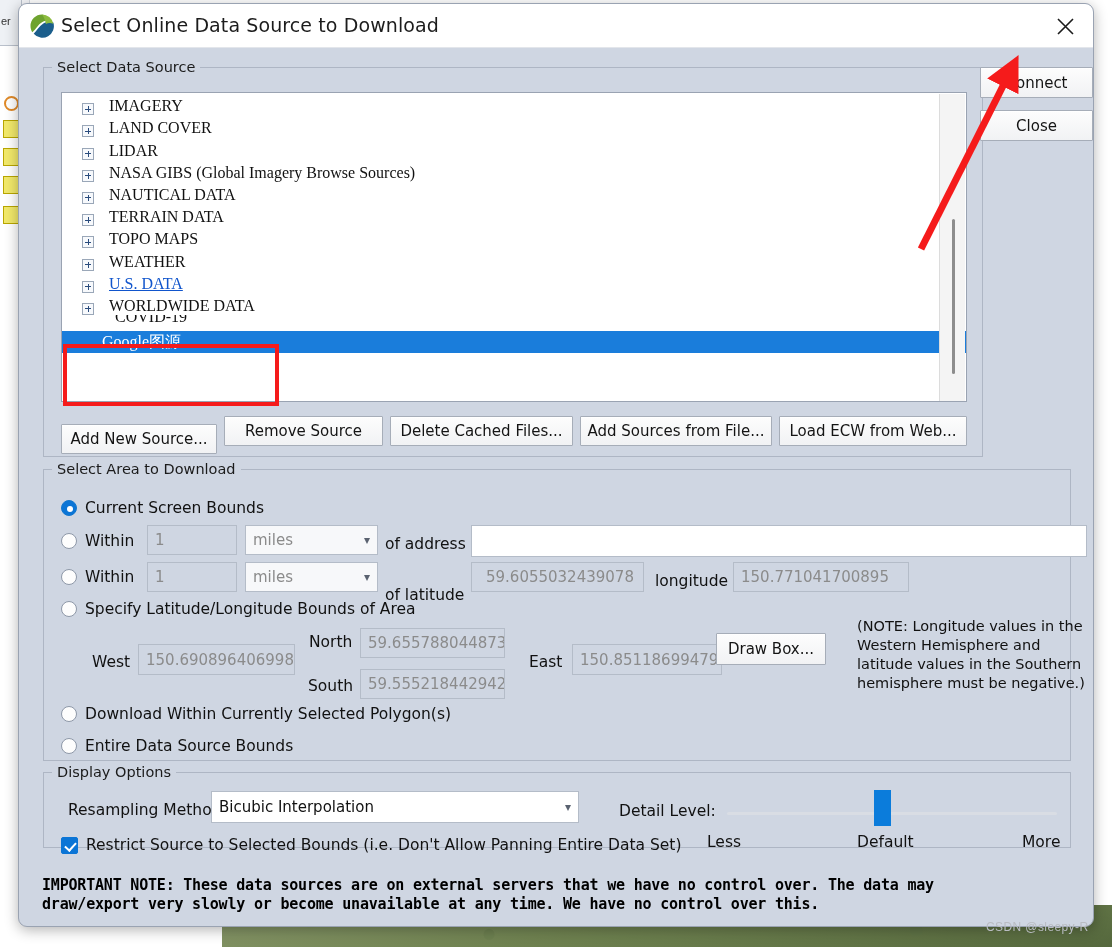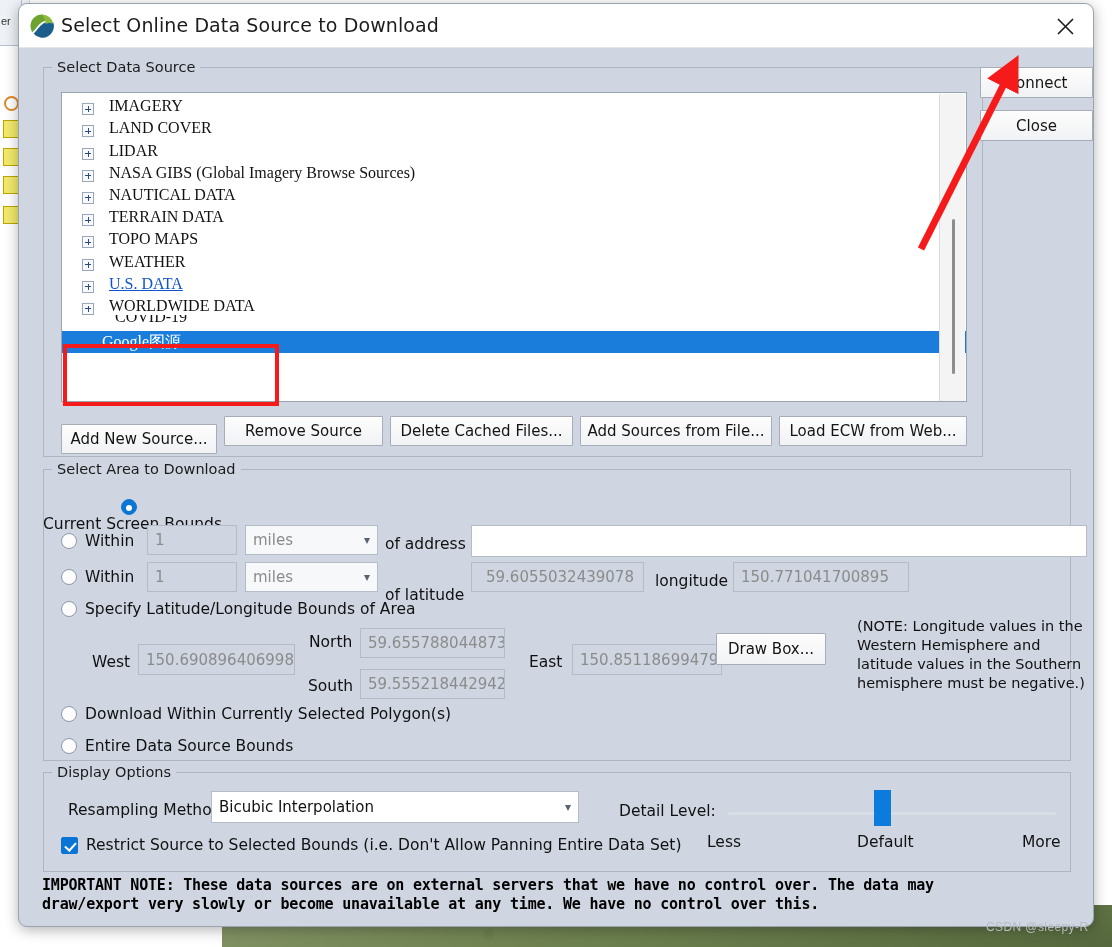--- a/index.html
+++ b/index.html
@@ -83,21 +83,21 @@
   }
   .group-title {
     position:absolute; top:-9px; left:8px;
     background:#cfd6e2; padding:0 5px;
     font-size:14.5px; color:#1b1b1b;
     font-family:"DejaVu Sans", sans-serif;
   }
 
   #grp-source { left:24px; top:63px; width:940px; height:390px; }
   #grp-area   { left:24px; top:465px; width:1028px; height:292px; }
-  #grp-disp   { left:24px; top:768px; width:1028px; height:100px; }
+  #grp-disp   { left:24px; top:768px; width:1028px; height:76px; }
 
   
   #listbox {
     position:absolute; left:42px; top:88px; width:906px; height:310px;
     background:#ffffff; border:1px solid #9aa3b2; overflow:hidden;
   }
   .list-row {
     position:relative; height:22.2px; display:flex; align-items:flex-end;
     padding-left:20px; font-size:16px; color:#111;
     font-family:Liberation Serif, serif;
@@ -186,21 +186,21 @@
     display:flex; align-items:center; cursor:pointer;
   }
   .sel .chev { margin-left:auto; color:#5a6270; font-size:12px; }
   .sel.active { background:#ffffff; color:#111; }
   .static-lbl {
     position:absolute; font-size:15.5px; color:#111;
     font-family:"DejaVu Sans", sans-serif; white-space:nowrap;
   }
 
   
-  #r-screen  { left:24px; top:495px;flex-direction:column; }
+  #r-screen  { left:42px; top:495px; }
   #r-w1      { left:42px; top:528px; }
   #r-w2      { left:42px; top:564px; }
   #r-spec    { left:42px; top:596px; }
   #r-poly    { left:42px; top:701px; }
   #r-entire  { left:42px; top:733px; }
 
   #f-within1 { left:128px; top:521px; width:90px; height:30px; }
   #s-unit1   { left:226px; top:521px; width:133px; height:30px; }
   #lbl-addr  { left:366px; top:531px; }
   #f-address { left:452px; top:521px; width:616px; height:32px; background:#ffffff; }

